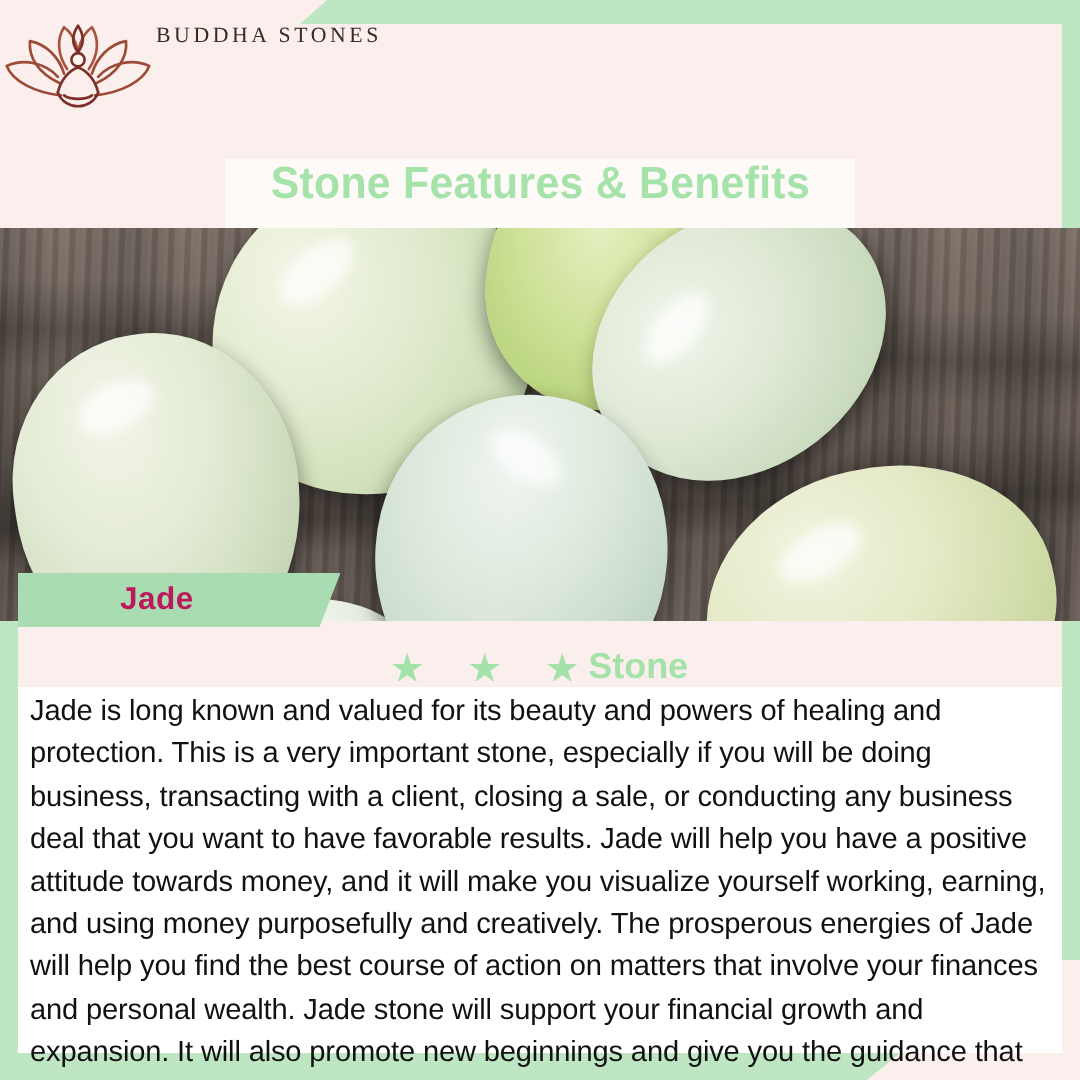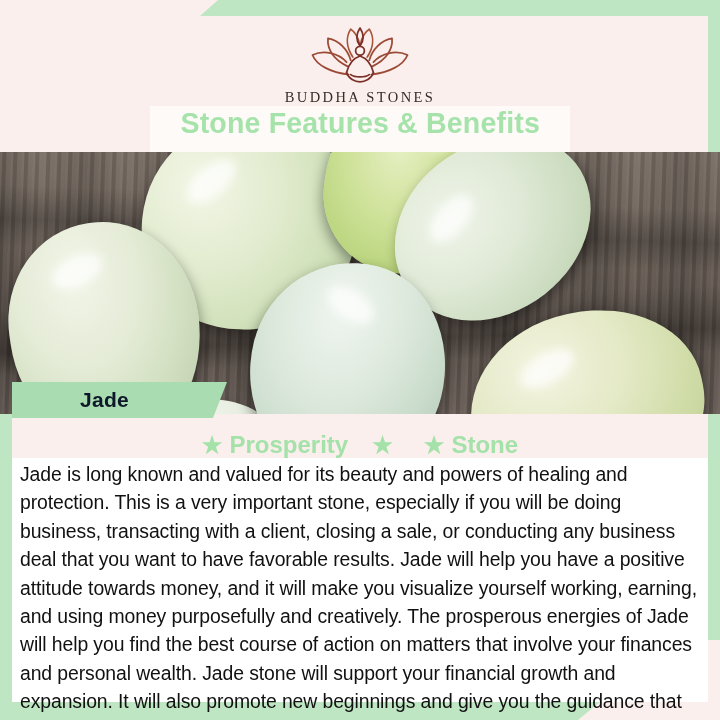--- a/index.html
+++ b/index.html
@@ -59,24 +59,24 @@
   }
 
   
   .header {
     position: absolute;
     top: 0;
     left: 0;
     width: 720px;
     height: 108px;
     display: flex;
-    flex-direction: column;
-    align-items: center;
+    flex-direction: row;
+    align-items: flex-start;
     justify-content: flex-start;
-    padding-top: 25px;
+    padding-top: 14px;
     box-sizing: border-box;
   }
   .logo-mark {
     width: 104px;
     height: 62px;
     display: block;
   }
   .brand-name {
     margin-top: 2px;
     font-family: "Liberation Serif", serif;
@@ -222,21 +222,21 @@
     width: 215px;
     height: 36px;
     background: #a9dcb0;
     clip-path: polygon(0 0, 100% 0, calc(100% - 14px) 100%, 0 100%);
     display: flex;
     align-items: center;
     z-index: 6;
   }
   .jade-label {
     margin-left: 68px;
-    color: #0f172a;
+    color: #be185d;
     font-family: "Liberation Sans Narrow", "Liberation Sans", sans-serif;
     font-size: 21px;
     font-weight: bold;
     letter-spacing: 0.3px;
   }
 
   
   .benefits {
     position: absolute;
     top: 428px;
@@ -352,21 +352,20 @@
       </div>
   </div>
 
   <div class="jade-band">
     <span class="jade-label">Jade</span>
   </div>
 
   <div class="benefits">
     <span class="benefit">
       <span class="star">★</span>
-      <span>Prosperity</span>
     </span>
     <span class="benefit">
       <span class="star">★</span>
     </span>
     <span class="benefit">
       <span class="star">★</span>
       <span>Stone</span>
     </span>
   </div>
 

